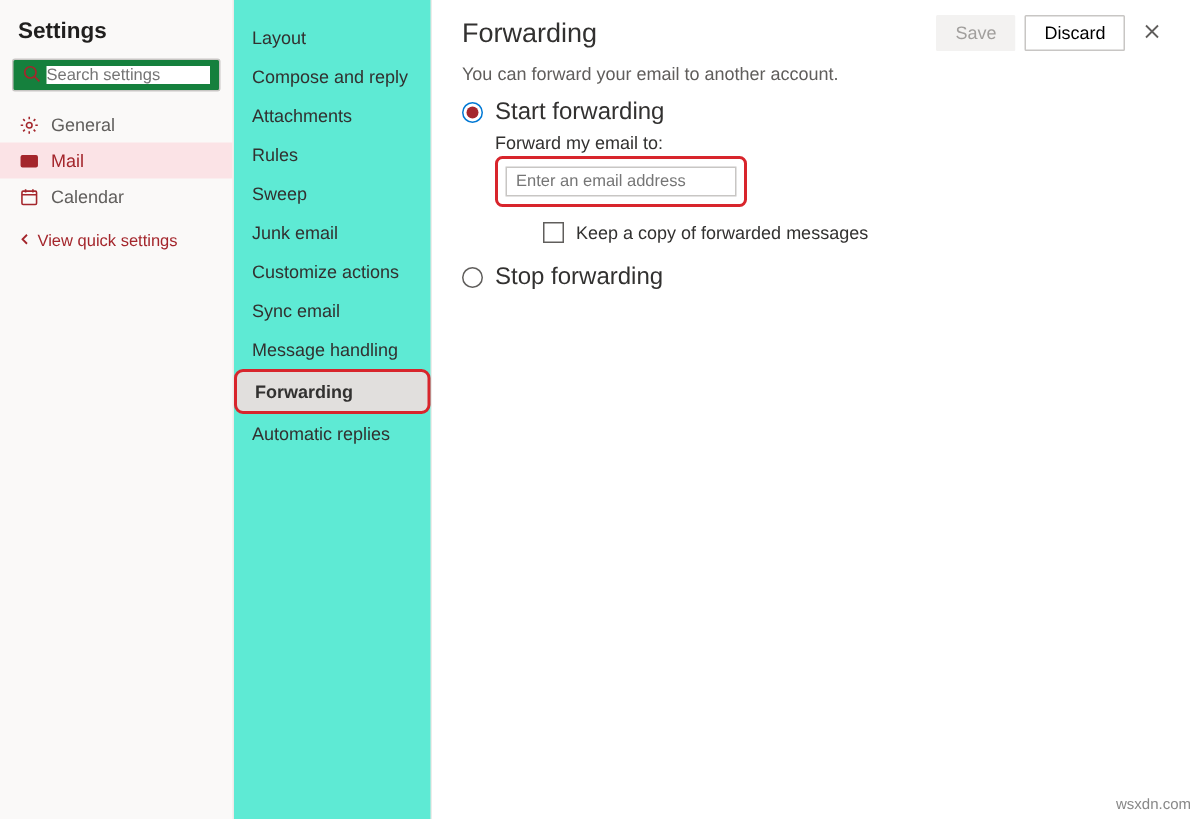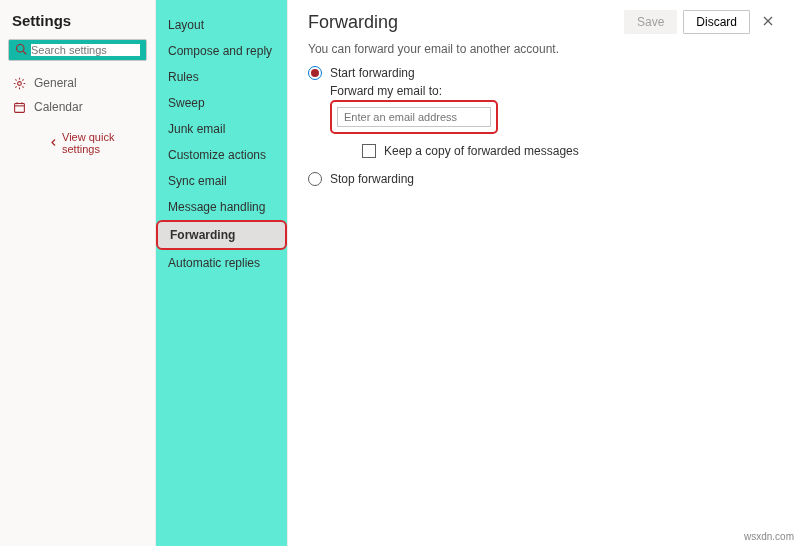--- a/index.html
+++ b/index.html
@@ -28,21 +28,21 @@
       font-size: 15px;
       font-weight: 600;
       padding: 4px 12px 8px 12px;
       color: #201f1e;
     }
     .search-box {
       margin: 2px 8px 10px 8px;
       display: flex;
       align-items: center;
       border: 1px solid #c8c6c4;
-      background: #14b8a6;
+      background: #15803d;
       border-radius: 2px;
       height: 22px;
       padding: 2px 6px;
     }
     .search-box svg { flex-shrink: 0; }
     .search-box input {
       border: none;
       outline: none;
       font-size: 11px;
       margin-left: 4px;
@@ -65,21 +65,20 @@
     .side-item.active svg { stroke: #a4262c; fill: #a4262c; }
     .side-item .icon { width: 14px; display:flex; align-items:center; justify-content:center; }
     .quicksettings {
       display:flex;
       align-items:center;
       gap:4px;
       padding: 12px 12px;
       color:#a4262c;
       font-size:11px;
       cursor:pointer;
-      margin-left:37px;
     }
     
     .subnav {
       width: 132px;
       background: #5eead4;
       border-right: 1px solid #edebe9;
       padding-top: 12px;
     }
     .sub-item {
       padding: 6px 12px;
@@ -122,21 +121,21 @@
       cursor: pointer;
       border-radius: 1px;
     }
     .btn.save { color: #a19f9d; background:#f3f2f1; cursor:default;}
     .btn.discard { background:#fff; border-color:#c8c6c4;}
     .close-btn {
       width:24px;height:24px;display:flex;align-items:center;justify-content:center;cursor:pointer;
     }
     .desc { font-size:12px; color:#605e5c; margin: 4px 0 10px 0;}
     .radio-row {
-      display:flex; align-items:center; gap:8px; margin: 4px 0; font-size:12px; color:#323130; cursor:pointer;
+      display:flex; align-items:center; gap:8px; margin: 4px 0; font-size:16px; color:#323130; cursor:pointer;
     }
     .radio {
       width:14px;height:14px;border:1px solid #605e5c;border-radius:50%;display:flex;align-items:center;justify-content:center;
     }
     .radio.checked { border-color:#0078d4; }
     .radio.checked::after { content:''; width:8px;height:8px;border-radius:50%;background:#a4262c;}
     .indent { margin-left: 22px; }
     .field-label { font-size:12px; color:#323130; margin-top:4px;}
     .email-input-wrap {
       margin-top:2px;
@@ -181,20 +180,29 @@
 
     <div class="side-item">
       <span class="icon">
         <svg width="13" height="13" viewBox="0 0 16 16" fill="none" stroke="#a4262c" stroke-width="1.3">
             <circle cx="8" cy="8" r="2.3"></circle>
             <path d="M8 1v2M8 13v2M1 8h2M13 8h2M3 3l1.4 1.4M11.6 11.6L13 13M3 13l1.4-1.4M11.6 4.4L13 3"></path>
           </svg>
       </span>
       <span>General</span>
     </div>
+    <div class="side-item active">
+      <span class="icon">
+        <svg width="13" height="13" viewBox="0 0 16 16" fill="none" stroke="#a4262c" stroke-width="1.3">
+            <rect x="1.5" y="3.5" width="13" height="9" rx="1"></rect>
+            <path d="M2 4l6 4.5L14 4"></path>
+          </svg>
+      </span>
+      <span>Mail</span>
+    </div>
     <div class="side-item">
       <span class="icon">
         <svg width="13" height="13" viewBox="0 0 16 16" fill="none" stroke="#a4262c" stroke-width="1.3">
             <rect x="2" y="3" width="12" height="11" rx="1"></rect>
             <line x1="2" y1="6" x2="14" y2="6"></line>
             <line x1="5" y1="1.5" x2="5" y2="4"></line>
             <line x1="11" y1="1.5" x2="11" y2="4"></line>
           </svg>
       </span>
       <span>Calendar</span>
@@ -206,20 +214,21 @@
             <path d="M8 2 4 6l4 4"></path>
           </svg>
       </span>
       <span>View quick settings</span>
     </div>
   </div>
 
   <div class="subnav">
     <div class="sub-item">Layout</div>
     <div class="sub-item">Compose and reply</div>
+    <div class="sub-item">Attachments</div>
     <div class="sub-item">Rules</div>
     <div class="sub-item">Sweep</div>
     <div class="sub-item">Junk email</div>
     <div class="sub-item">Customize actions</div>
     <div class="sub-item">Sync email</div>
     <div class="sub-item">Message handling</div>
     <div class="sub-item active red-annot">Forwarding</div>
     <div class="sub-item">Automatic replies</div>
   </div>
 

